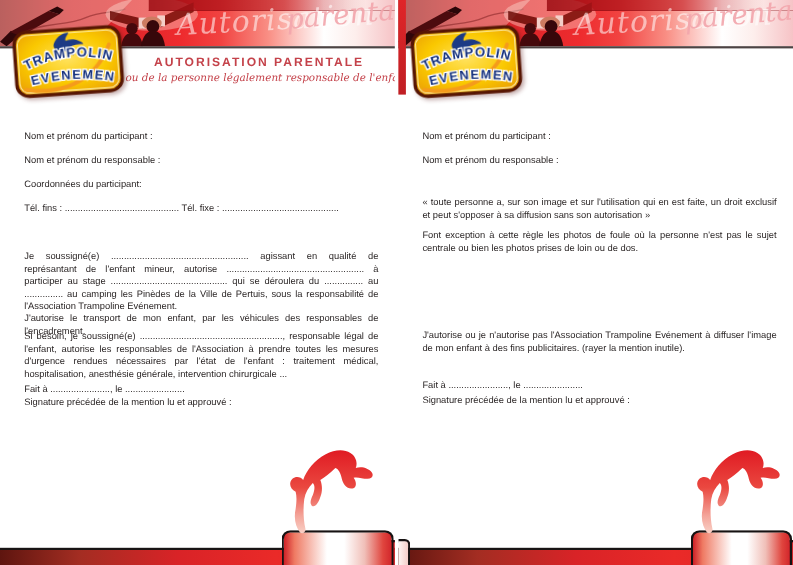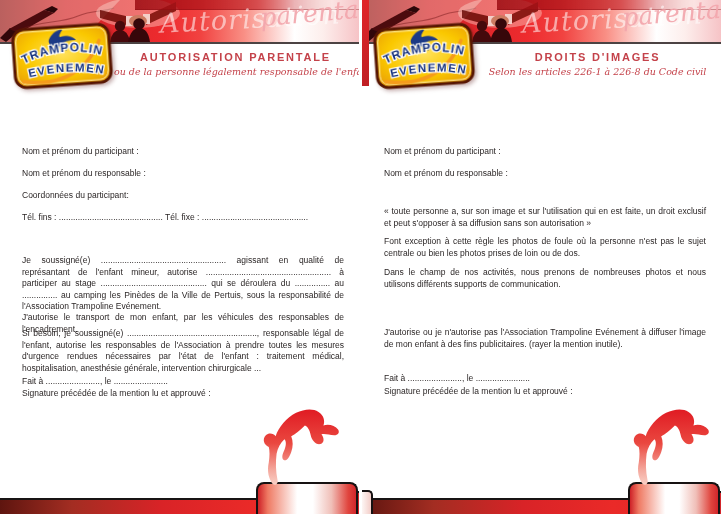--- a/index.html
+++ b/index.html
@@ -26,21 +26,21 @@
   
   .logo{position:absolute;left:12px;top:25px;width:100px;height:62px;transform:rotate(-4deg);z-index:7;
     filter:drop-shadow(2px 2px 2px rgba(80,10,10,.35));}
 
   
   .titles{position:absolute;top:51px;left:114px;right:2px;text-align:center;color:#c4424a;z-index:3;}
   .title{font-size:11px;font-weight:bold;letter-spacing:1.8px;white-space:nowrap;}
   .subtitle{margin-top:3px;font-size:9.5px;font-style:italic;font-family:"DejaVu Serif",serif;white-space:nowrap;}
 
   
-  .body{position:absolute;left:22px;right:15px;top:0;bottom:0;font-size:8.5px;color:#2b2626;z-index:2;margin-top:28px;}
+  .body{position:absolute;left:22px;right:15px;top:0;bottom:0;font-size:8.5px;color:#2b2626;z-index:2;}
   .bline{position:absolute;left:0;right:0;}
   .para{position:absolute;left:0;right:0;line-height:11.5px;text-align:justify;}
 
   
   .bar{position:absolute;left:0;right:0;bottom:0;height:14px;z-index:1;border-top:2px solid #181414;
     background:linear-gradient(to right,#5e150f,#a32d22 20%,#d92327 45%,#ea2a28 70%,#dc2627 100%);}
   .platform{position:absolute;bottom:0;height:30px;z-index:3;border:2px solid #161212;border-bottom:none;
     border-radius:8px 8px 0 0;
     background:linear-gradient(to right,#ce2127,#ef7a63 10%,#ffffff 40%,#ffffff 56%,#f0bfb8 75%,#e0453e 92%,#d2262b);}
   .platform-l{left:256px;width:98px;}
@@ -191,31 +191,26 @@
       <path d="M10 54 C38 60 72 54 88 18" stroke="#f59b1b" stroke-width="3.5" fill="none" stroke-linecap="round"></path>
       <path d="M38 14 C41 8 47 4 52 5 C50 8 48 10 49 12 C55 10 62 12 65 16 C60 16 56 16 52 18 C55 20 56 23 55 26 C51 22 46 20 42 20 C39 20 37 17 38 14 Z" fill="#1c3a85"></path>
       <text font-size="12" font-weight="bold" letter-spacing="1" fill="#16327e" stroke="#ffffff" stroke-width="2.4" paint-order="stroke" font-family="Liberation Sans, sans-serif">
         <textPath href="#tp1R" startOffset="2%">TRAMPOLINE</textPath>
       </text>
       <text font-size="11.5" font-weight="bold" letter-spacing="1.4" fill="#16327e" stroke="#ffffff" stroke-width="2.4" paint-order="stroke" font-family="Liberation Sans, sans-serif">
         <textPath href="#tp2R" startOffset="4%">EVENEMENT</textPath>
       </text>
     </svg>
 
-    <div class="titles">
-      <div class="title">DROITS D'IMAGES</div>
-      <div class="subtitle">Selon les articles 226-1 à 226-8 du Code civil</div>
-    </div>
 
     <div class="body">
       <div class="bline" style="top:118px">Nom et prénom du participant :</div>
       <div class="bline" style="top:140px">Nom et prénom du responsable :</div>
       <div class="para" style="top:208px">Font exception à cette règle les photos de foule où la personne n'est pas le sujet centrale ou bien les photos prises de loin ou de dos.</div>
       <div class="para" style="top:178px">« toute personne a, sur son image et sur l'utilisation qui en est faite, un droit exclusif et peut s'opposer à sa diffusion sans son autorisation »</div>
-      <div class="para" style="top:239px">Dans le champ de nos activités, nous prenons de nombreuses photos et nous utilisons différents supports de communication.</div>
       <div class="para" style="top:299px">J'autorise ou je n'autorise pas l'Association Trampoline Evénement à diffuser l'image de mon enfant à des fins publicitaires. (rayer la mention inutile).</div>
       <div class="bline" style="top:345px">Fait à ......................., le .......................</div>
       <div class="bline" style="top:358px">Signature précédée de la mention lu et approuvé :</div>
     </div>
 
     <svg class="gym gym-r" viewBox="0 0 84 82" preserveAspectRatio="xMidYMax meet">
       <defs>
         <linearGradient id="gymGradR" x1="0" y1="0" x2="0" y2="1">
           <stop offset="0" stop-color="#e01b23"></stop>
             <stop offset=".45" stop-color="#ea4840"></stop>

